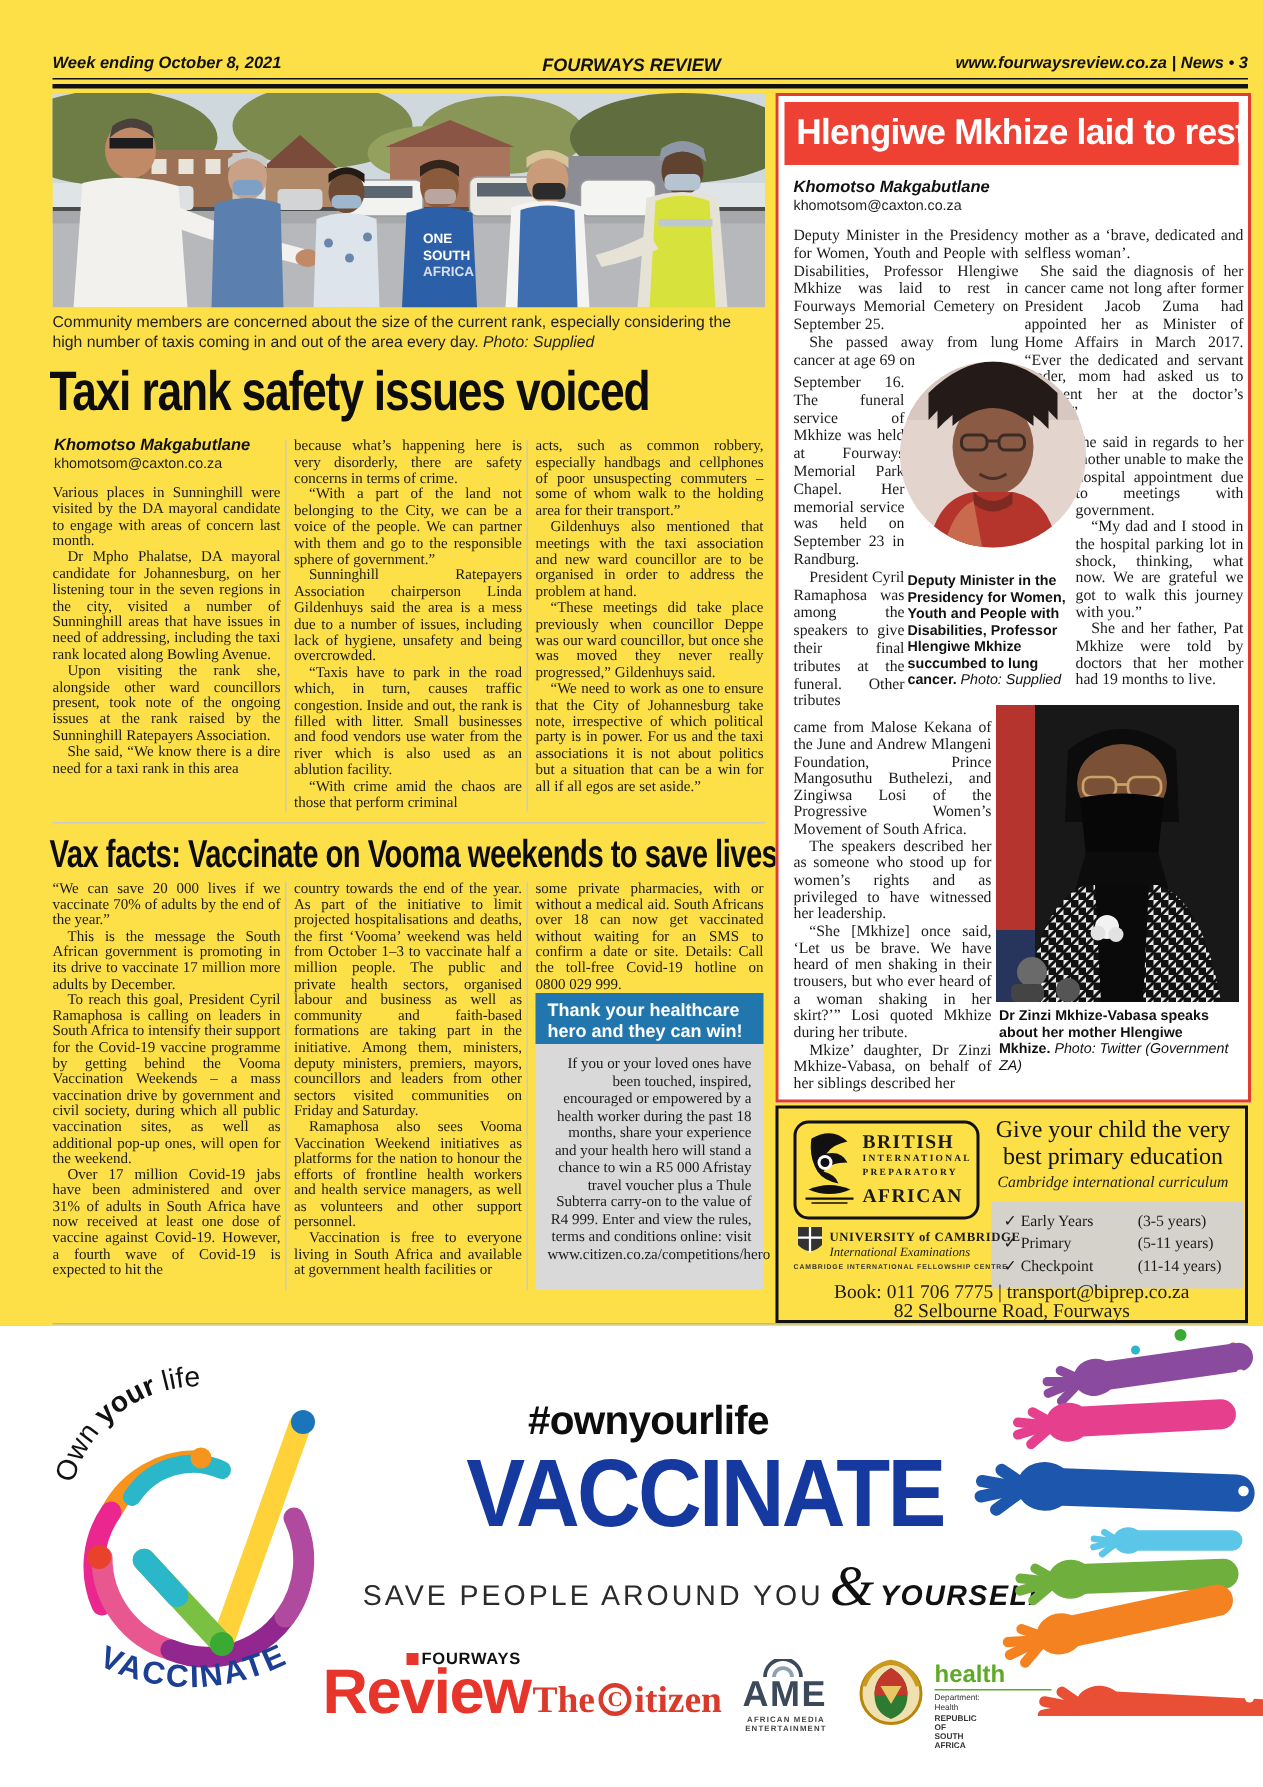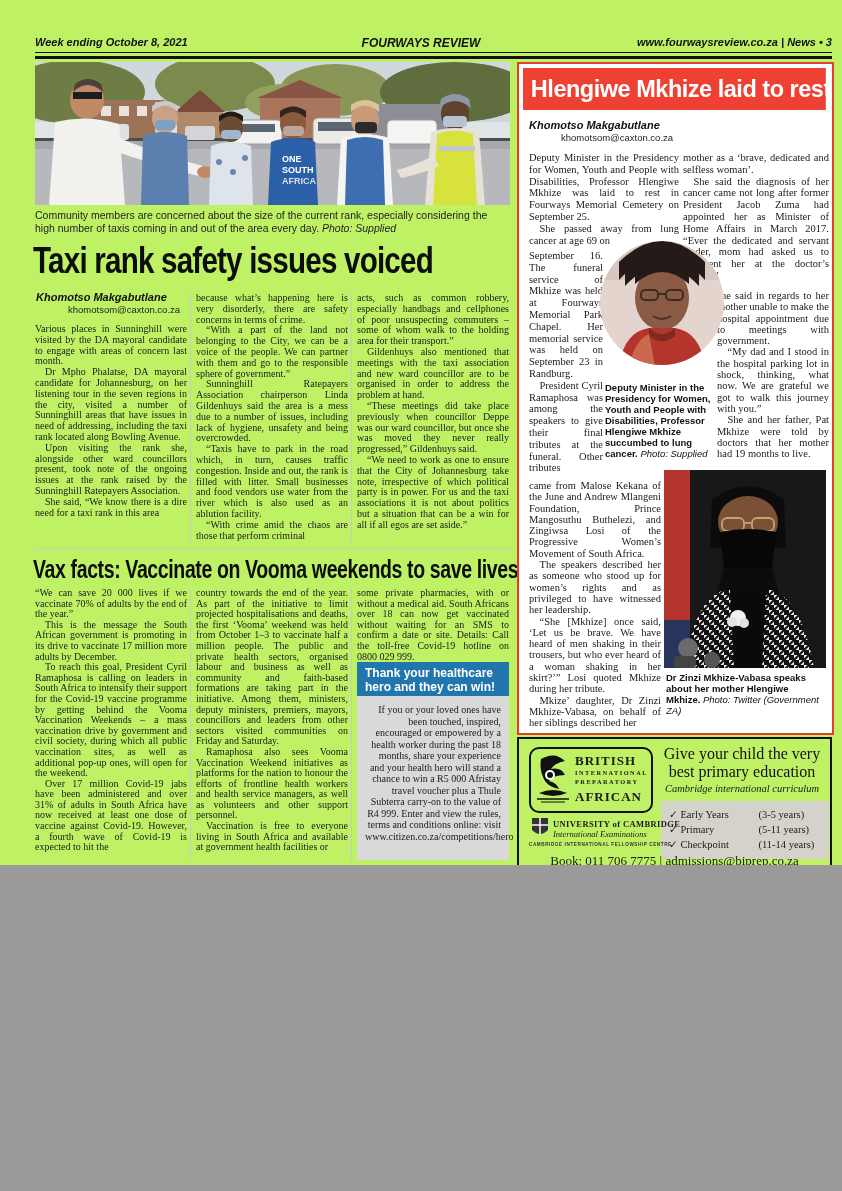--- a/index.html
+++ b/index.html
@@ -1,33 +1,33 @@
 <!DOCTYPE html>
 <html><head>
 <meta charset="utf-8">
 <style>
   html,body{margin:0;padding:0;background:#9a9a9a;}
-  #page{position:relative;width:842px;height:865px;background:#bef264;overflow:hidden;
+  #page{position:relative;width:842px;height:1191px;background:#fde047;overflow:hidden;
         font-family:"Liberation Serif",serif;color:#1a1a1a;}
   .abs{position:absolute;}
   .sans{font-family:"Liberation Sans",sans-serif;}
   .serif{font-family:"Liberation Serif",serif;}
   .col{text-align:justify;white-space:pre-line;}
   
   .hdr{font:bold italic 11px "Liberation Sans",sans-serif;color:#111;}
   .rule-thin{height:1px;background:#111;}
   .rule-thick{height:3px;background:#111;}
   .rule-gray{background:#c9c9c9;}
   
   .headline1{font:bold 37px "Liberation Sans",sans-serif;color:#0d0d0d;letter-spacing:-1px;
              transform:scaleX(.80);transform-origin:left top;white-space:nowrap;}
   .headline2{font:bold 26px "Liberation Sans",sans-serif;color:#0d0d0d;letter-spacing:-.5px;
              transform:scaleX(.75);transform-origin:left top;white-space:nowrap;}
   .byline{font:bold italic 11px "Liberation Sans",sans-serif;color:#111;}
-  .bymail{font:9.5px "Liberation Sans",sans-serif;color:#222;margin-left:32px;}
+  .bymail{font:9.5px "Liberation Sans",sans-serif;color:#222;}
   .body10{font-size:10px;line-height:10.8px;}
   .vaxbody{font-size:10px;line-height:10.6px;}
   .mkbody{font-size:10.5px;line-height:11.8px;}
   .mkbody2{font-size:10.5px;line-height:11.3px;}
   .caption{font:10.5px "Liberation Sans",sans-serif;color:#222;line-height:12.5px;}
   .capbold{font:bold 9.5px "Liberation Sans",sans-serif;color:#111;line-height:11px;}
   .credit{font-style:italic;font-weight:normal;}
   .creditb{font-style:italic;}
   
   .mkbox{border:2px solid #e23c2e;background:#fff;}
@@ -305,21 +305,21 @@
     </div>
     <svg class="abs" style="left:12px;top:78px;" width="18" height="22" viewBox="0 0 18 22">
       <path d="M1,1 L17,1 L17,13 Q9,21 1,13 Z" fill="#333"></path>
       <line x1="9" y1="1" x2="9" y2="18" stroke="#fff" stroke-width="1.5"></line>
       <line x1="1" y1="8" x2="17" y2="8" stroke="#fff" stroke-width="1.5"></line>
     </svg>
     <div class="abs cam1" style="left:34px;top:80px;">UNIVERSITY of CAMBRIDGE</div>
     <div class="abs cam2" style="left:34px;top:90px;">International Examinations</div>
     <div class="abs cam3" style="left:10px;top:103px;">CAMBRIDGE INTERNATIONAL FELLOWSHIP CENTRE</div>
     <div class="abs bookline" style="left:0;top:114px;width:311px;">
-      <span>Book: 011 706 7775 | </span><span>admissions@biprep.co.za</span>
+      <span>Book: 011 706 7775 | </span><span>transport@biprep.co.za</span>
     </div>
     <div class="abs bookline" style="left:0;top:127px;width:311px;">82 Selbourne Road, Fourways</div>
   </div>
 
   <div class="abs" style="left:0;top:884px;width:842px;height:307px;background:#ffffff;">
 
     <svg class="abs" style="left:30px;top:4px;" width="210" height="256" viewBox="0 0 210 256">
       <defs>
           <path id="arcTop" d="M18,105 A86,86 0 0 1 182,90"></path>
             <path id="arcBot" d="M28,218 Q105,260 184,208"></path>

